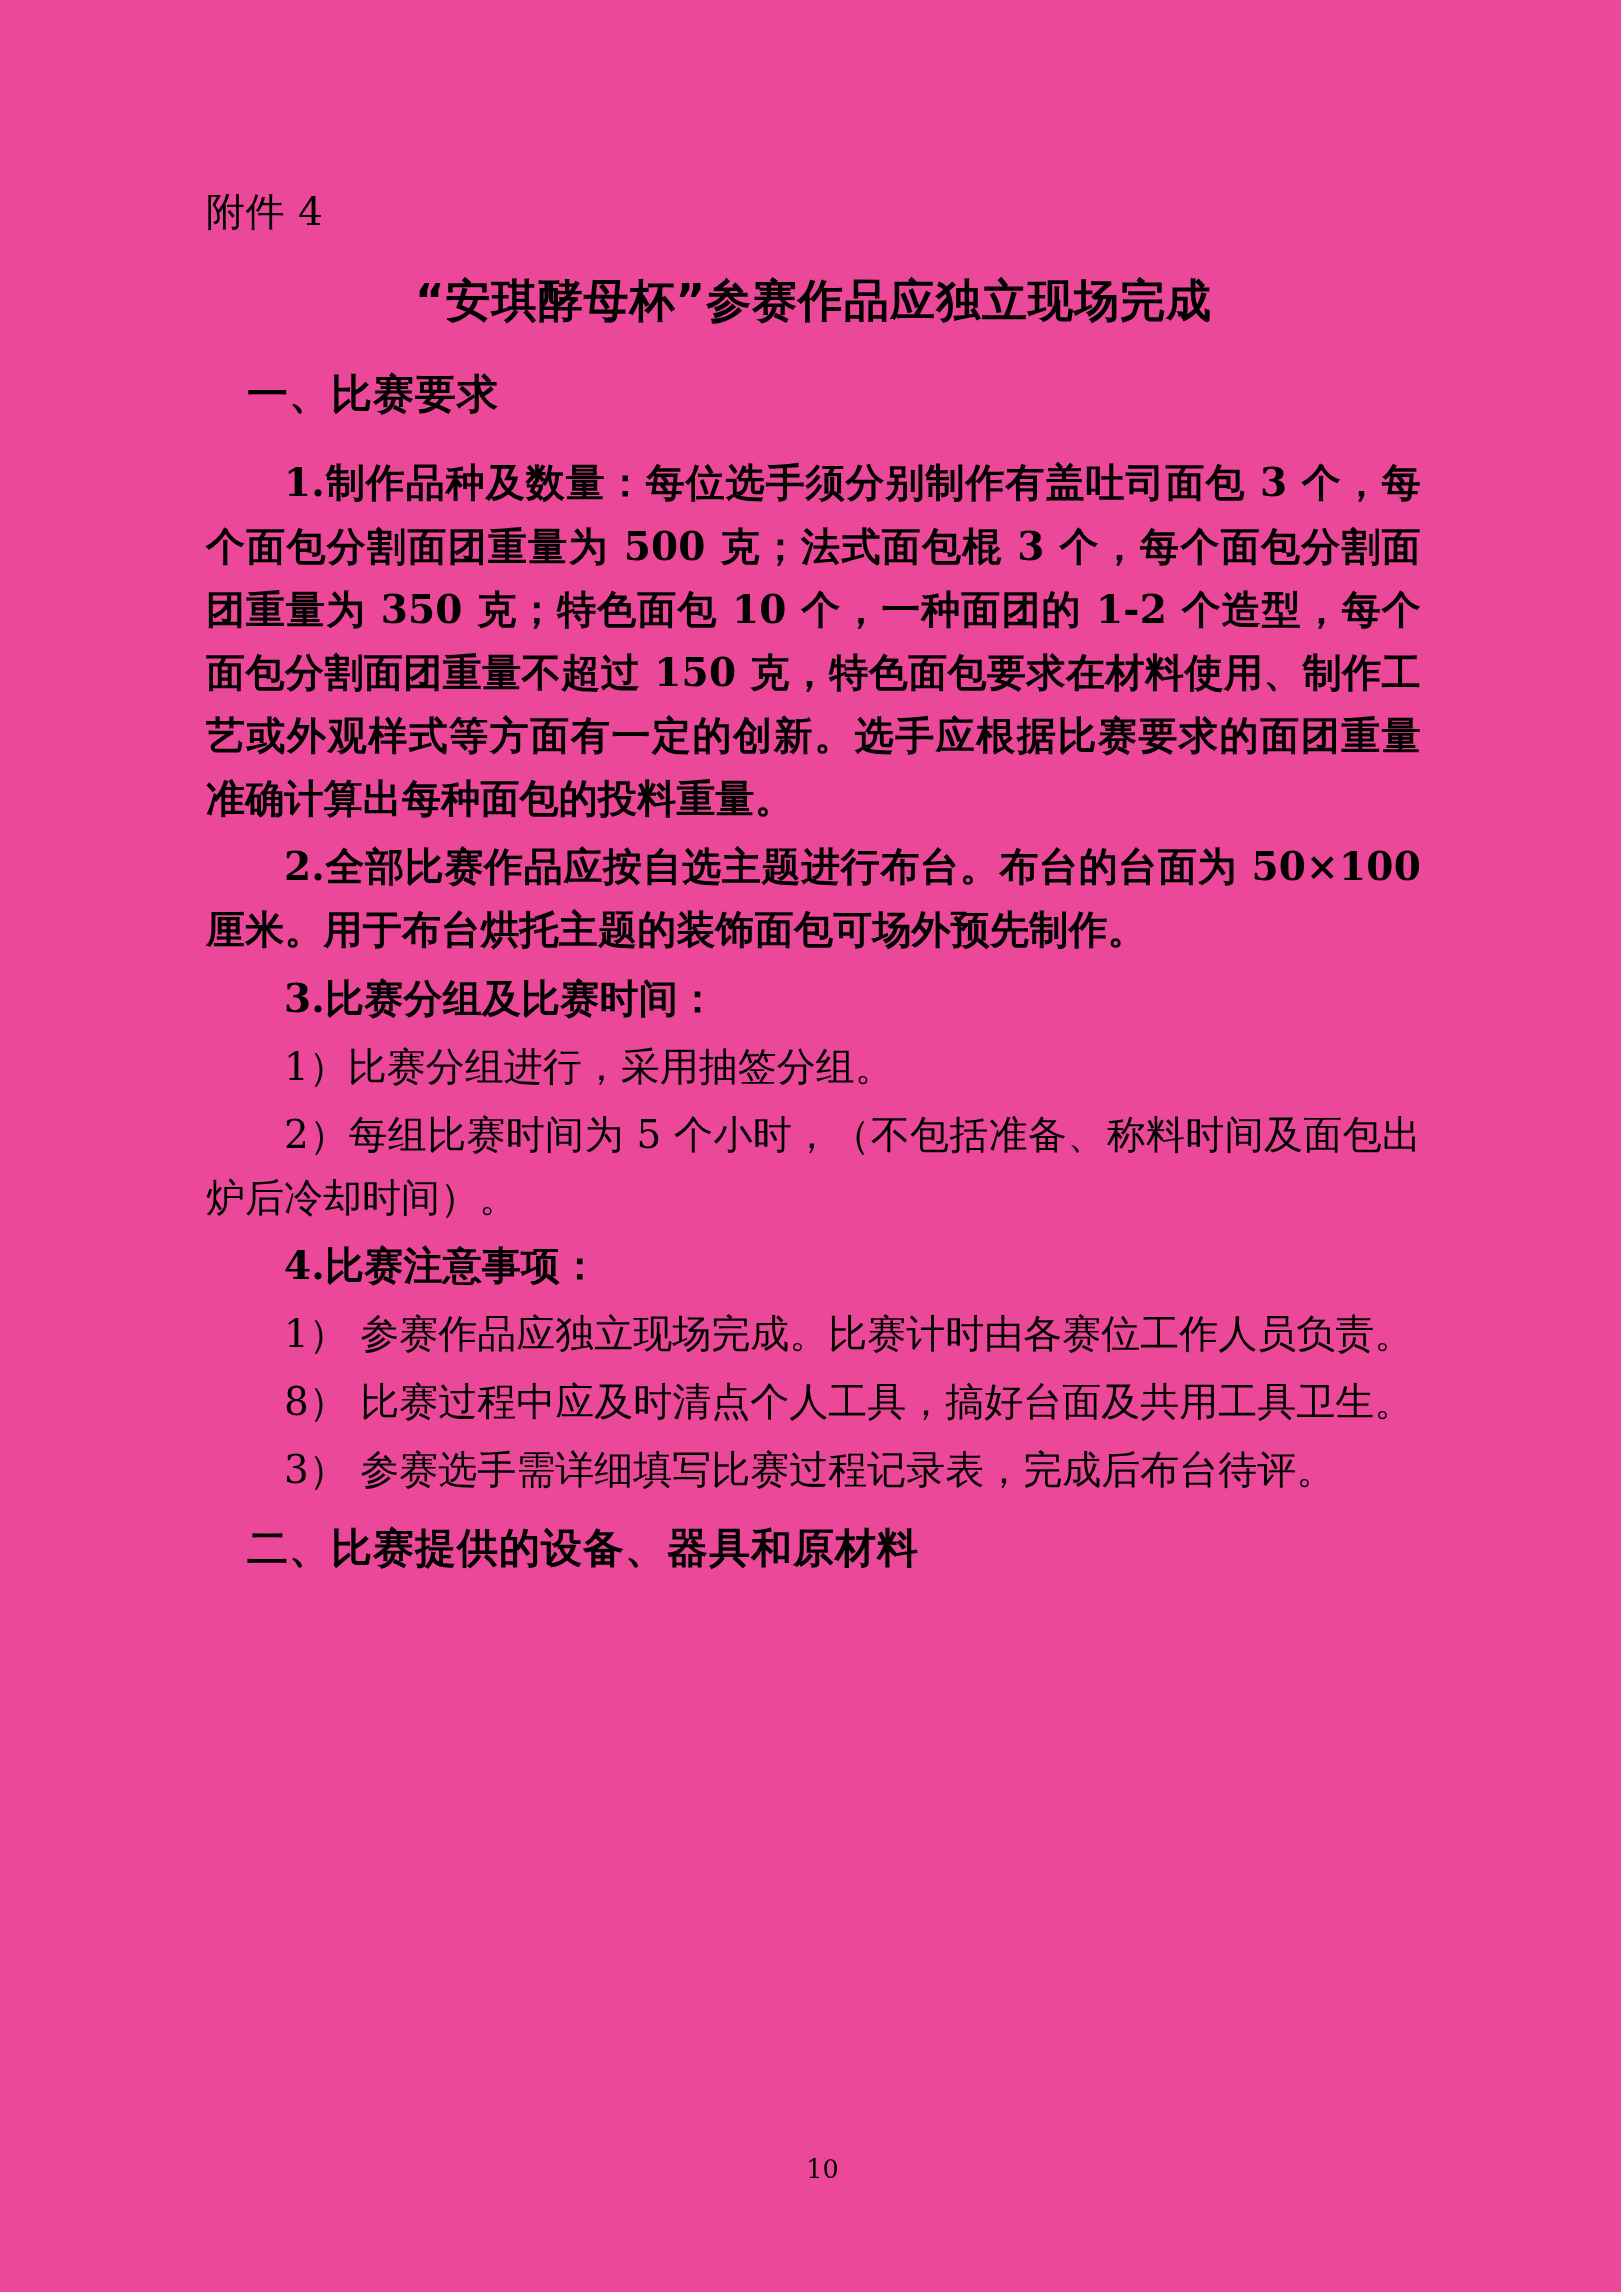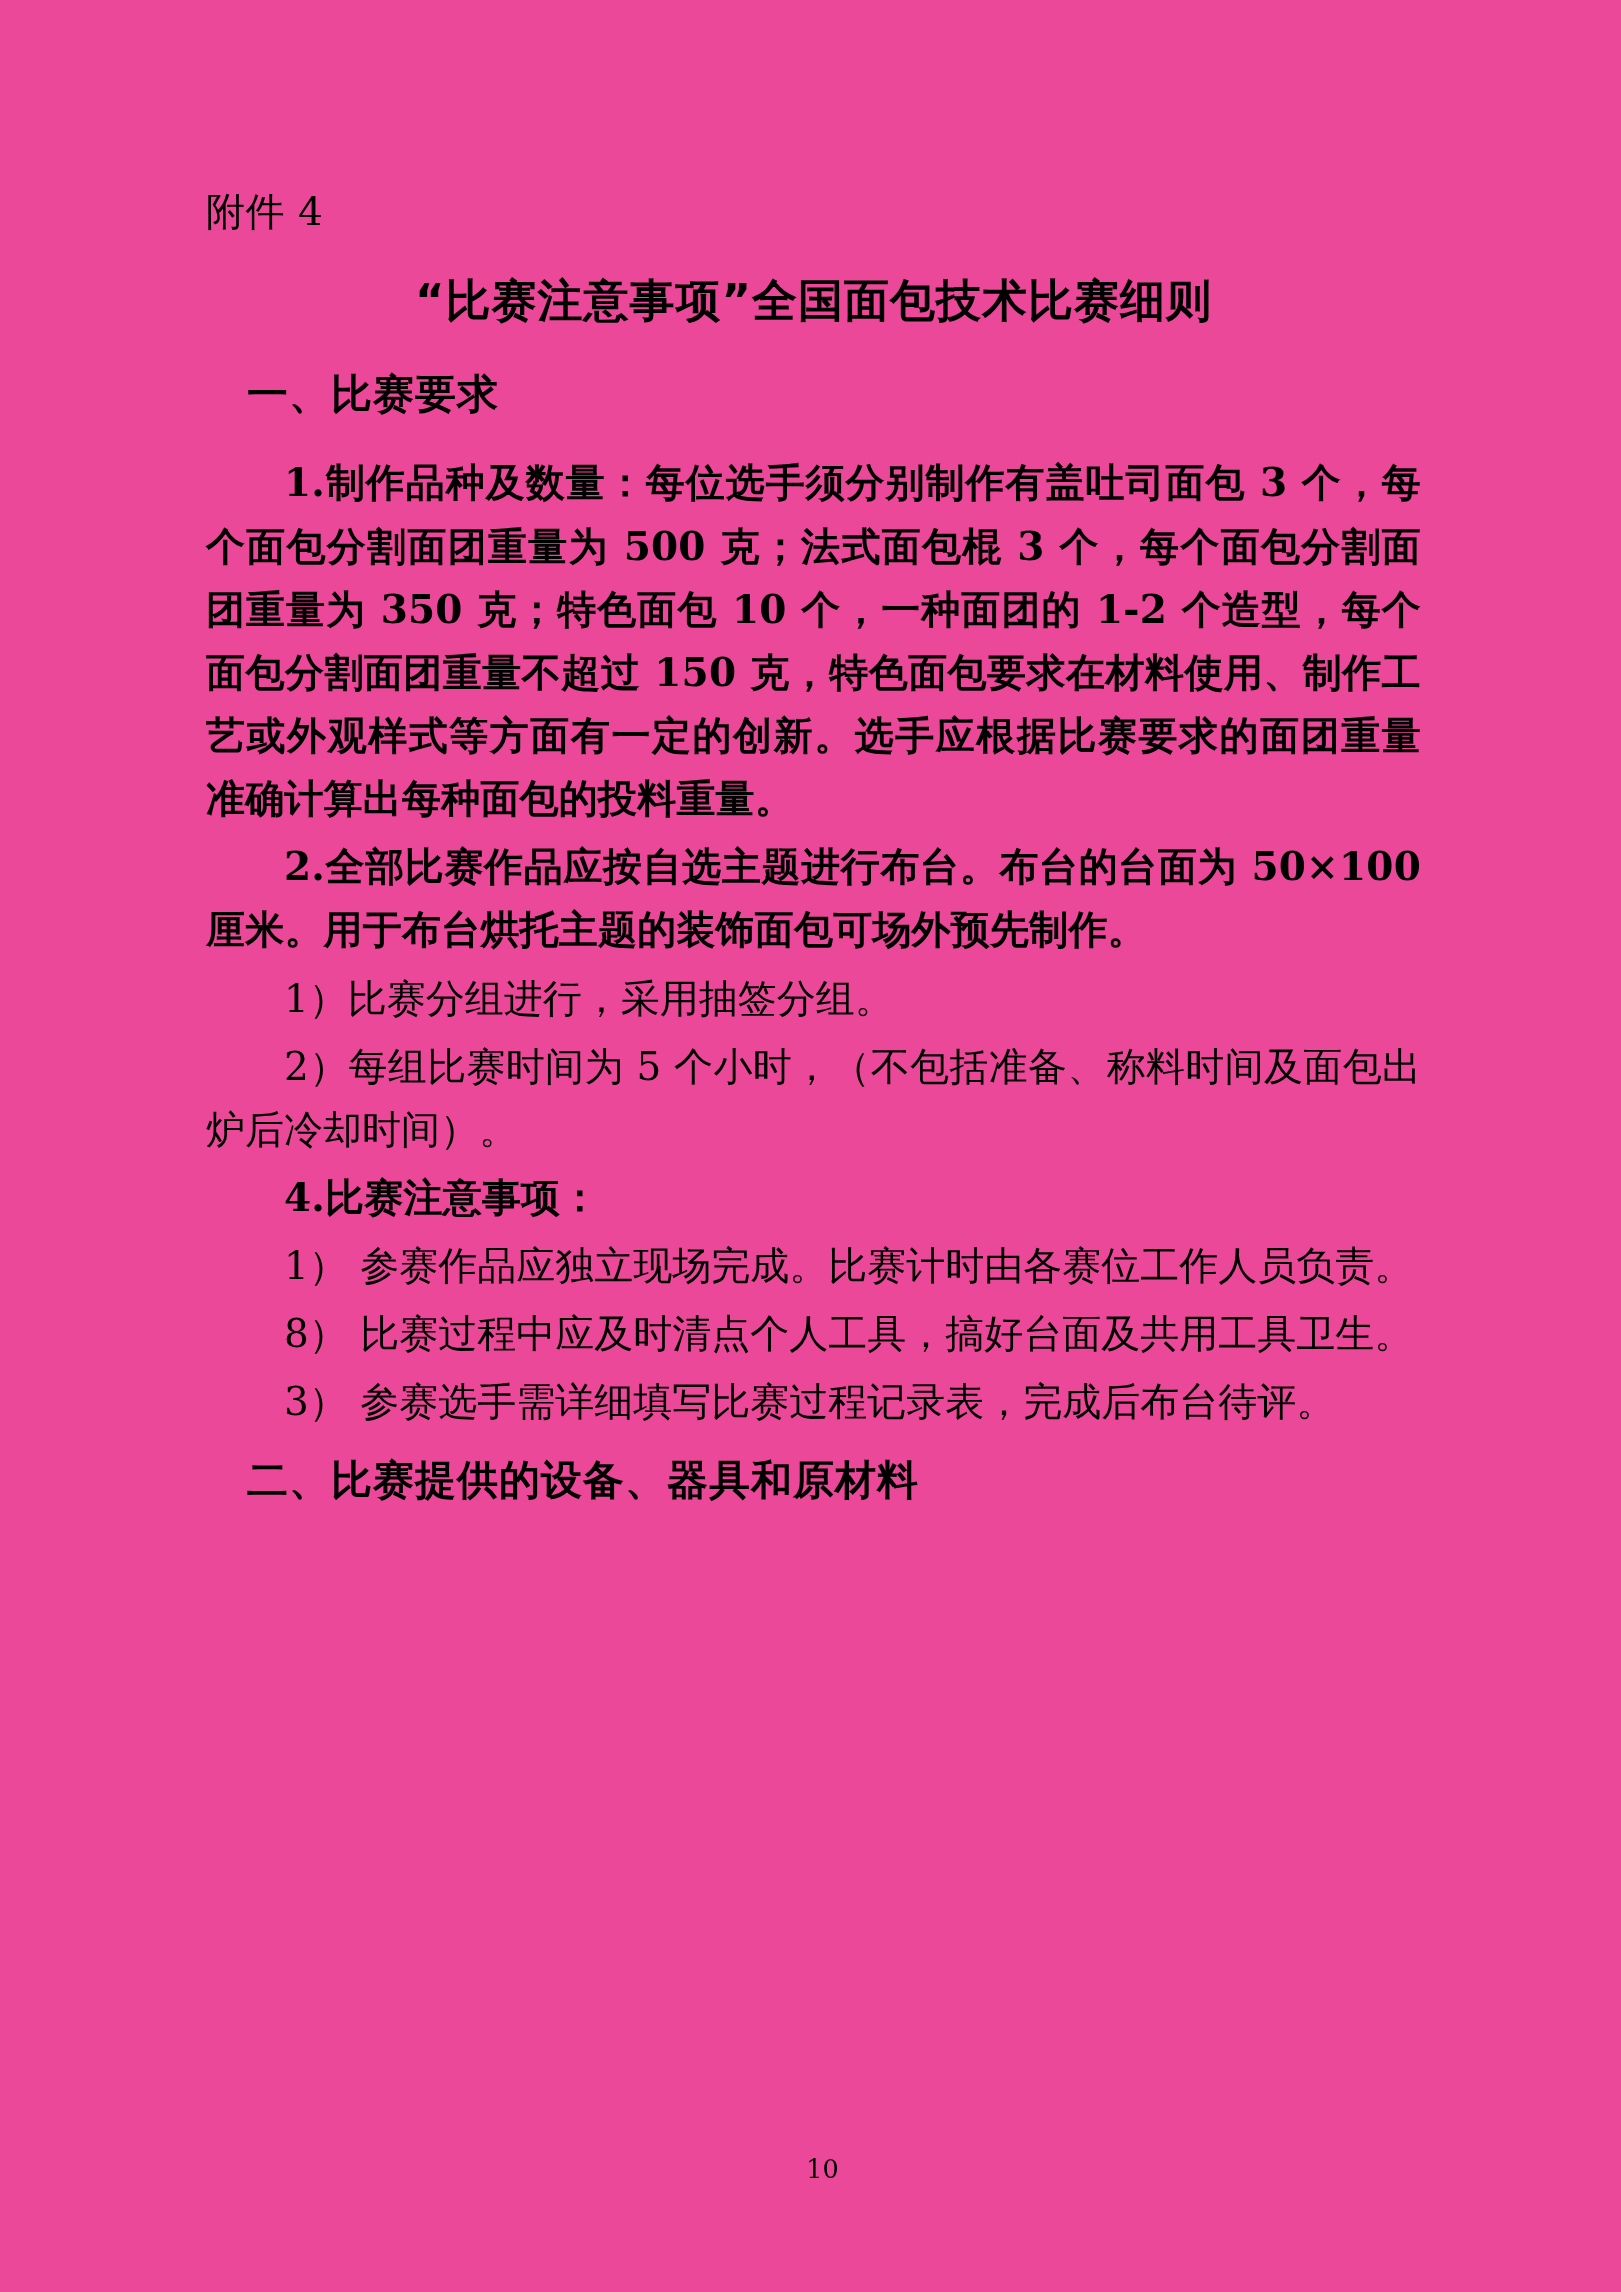--- a/index.html
+++ b/index.html
@@ -99,28 +99,29 @@
 </style>
 </head>
 <body>
 
 <div class="page">
 
   <div class="content">
 
     <div class="attach-label">附件 4</div>
 
-    <div class="doc-title">“比赛注意事项”全国面包技术比赛细则</div>
+    <div class="doc-title">“安琪酵母杯”参赛作品应独立现场完成</div>
 
     <div class="section-heading">一、比赛要求</div>
 
     <p class="body-text">1.制作品种及数量：每位选手须分别制作有盖吐司面包 3 个，每个面包分割面团重量为 500 克；法式面包棍 3 个，每个面包分割面团重量为 350 克；特色面包 10 个，一种面团的 1-2 个造型，每个面包分割面团重量不超过 150 克，特色面包要求在材料使用、制作工艺或外观样式等方面有一定的创新。选手应根据比赛要求的面团重量准确计算出每种面包的投料重量。</p>
 
     <p class="body-text">2.全部比赛作品应按自选主题进行布台。布台的台面为 50×100 厘米。用于布台烘托主题的装饰面包可场外预先制作。</p>
 
+    <p class="body-text">3.比赛分组及比赛时间：</p>
 
     <p class="list-item">1）比赛分组进行，采用抽签分组。</p>
 
     <p class="list-item">2）每组比赛时间为 5 个小时，（不包括准备、称料时间及面包出炉后冷却时间）。</p>
 
     <p class="body-text">4.比赛注意事项：</p>
 
     <p class="list-item">1）  参赛作品应独立现场完成。比赛计时由各赛位工作人员负责。</p>
 
     <p class="list-item">8）  比赛过程中应及时清点个人工具，搞好台面及共用工具卫生。</p>

